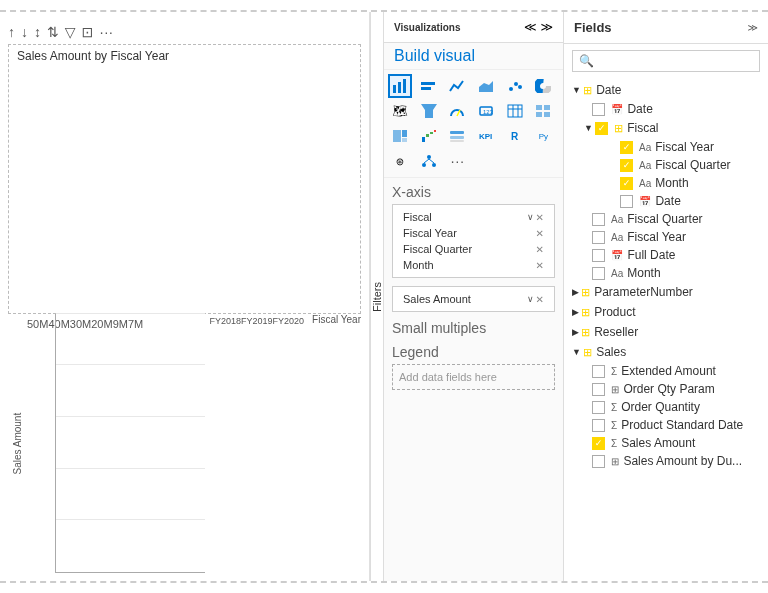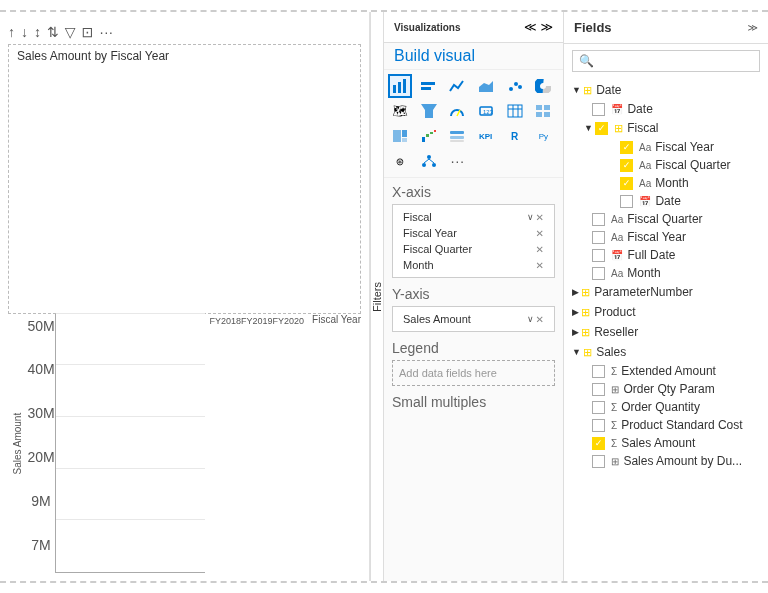--- a/index.html
+++ b/index.html
@@ -64,21 +64,21 @@
     .field-name { font-size: 12px; }
     .field-subgroup { padding-left: 12px; }
     .expand-icon { font-size: 9px; margin-right: 2px; color: #333; }
 
     
     ::-webkit-scrollbar { width: 6px; }
     ::-webkit-scrollbar-track { background: #f0f0f0; }
     ::-webkit-scrollbar-thumb { background: #ccc; }
 
     .chart-with-yaxis { display: flex; flex: 1; }
-    .y-axis-ticks { display: flex; flex-direction: column; justify-content: space-between; padding: 4px 0 20px 0; font-size: 14px; color: #555; width: 28px; text-align: right; align-items: center; }
+    .y-axis-ticks { display: flex; flex-direction: row; justify-content: space-between; padding: 4px 0 20px 0; font-size: 11px; color: #555; width: 28px; text-align: right; }
     .bars-and-xaxis { flex: 1; display: flex; flex-direction: row; }
     .bars-container { flex: 1; display: flex; align-items: flex-end; padding: 4px 8px 0 4px; border-left: 1px solid #aaa; border-bottom: 1px solid #aaa; position: relative; }
     .bar-item { display: flex; flex-direction: column; align-items: center; flex: 1; }
     .bar-rect { background: #4472c4; width: 40px; }
     .x-labels { display: flex; padding: 2px 8px 0 4px; }
     .x-label-item { flex: 1; text-align: center; font-size: 9px; color: #555; }
     .x-axis-title { text-align: center; font-size: 10px; color: #555; margin-top: 0px; }
   </style>
 </head>
 <body>
@@ -284,39 +284,38 @@
             <span class="chip-x">✕</span>
           </div>
           <div class="axis-chip">
             <span>Month</span>
             <span class="chip-x">✕</span>
           </div>
         </div>
       </div>
 
       <div class="axis-section">
-        <div class="axis-label">Y-axis</div>
         <div class="axis-box">
           <div class="axis-chip">
             <span>Sales Amount</span>
             <div class="axis-chip-actions">
               <span class="chip-arrow">∨</span>
               <span class="chip-x">✕</span>
             </div>
           </div>
         </div>
       </div>
 
       <div class="axis-section">
+        <div class="axis-label">Small multiples</div>
+      </div>
+
+      <div class="axis-section">
         <div class="axis-label">Legend</div>
         <div class="axis-drop">Add data fields here</div>
-      </div>
-
-      <div class="axis-section">
-        <div class="axis-label">Small multiples</div>
       </div>
     </div>
   </div>
 
   <div class="fields-panel">
     <div class="fields-header">
       <span class="fields-title">Fields</span>
       <span class="fields-arrows">≫</span>
     </div>
     <div class="search-box">
@@ -429,21 +428,21 @@
           <span class="field-name">Order Qty Param</span>
         </div>
         <div class="field-item">
           <div class="field-checkbox"></div>
           <span class="field-type-icon">Σ</span>
           <span class="field-name">Order Quantity</span>
         </div>
         <div class="field-item">
           <div class="field-checkbox"></div>
           <span class="field-type-icon">Σ</span>
-          <span class="field-name">Product Standard Cost</span>
+          <span class="field-name">Product Standard Date</span>
         </div>
         <div class="field-item">
           <div class="field-checkbox checked"></div>
           <span class="field-type-icon">Σ</span>
           <span class="field-name">Sales Amount</span>
         </div>
         <div class="field-item">
           <div class="field-checkbox"></div>
           <span class="field-type-icon">⊞</span>
           <span class="field-name">Sales Amount by Du...</span>

